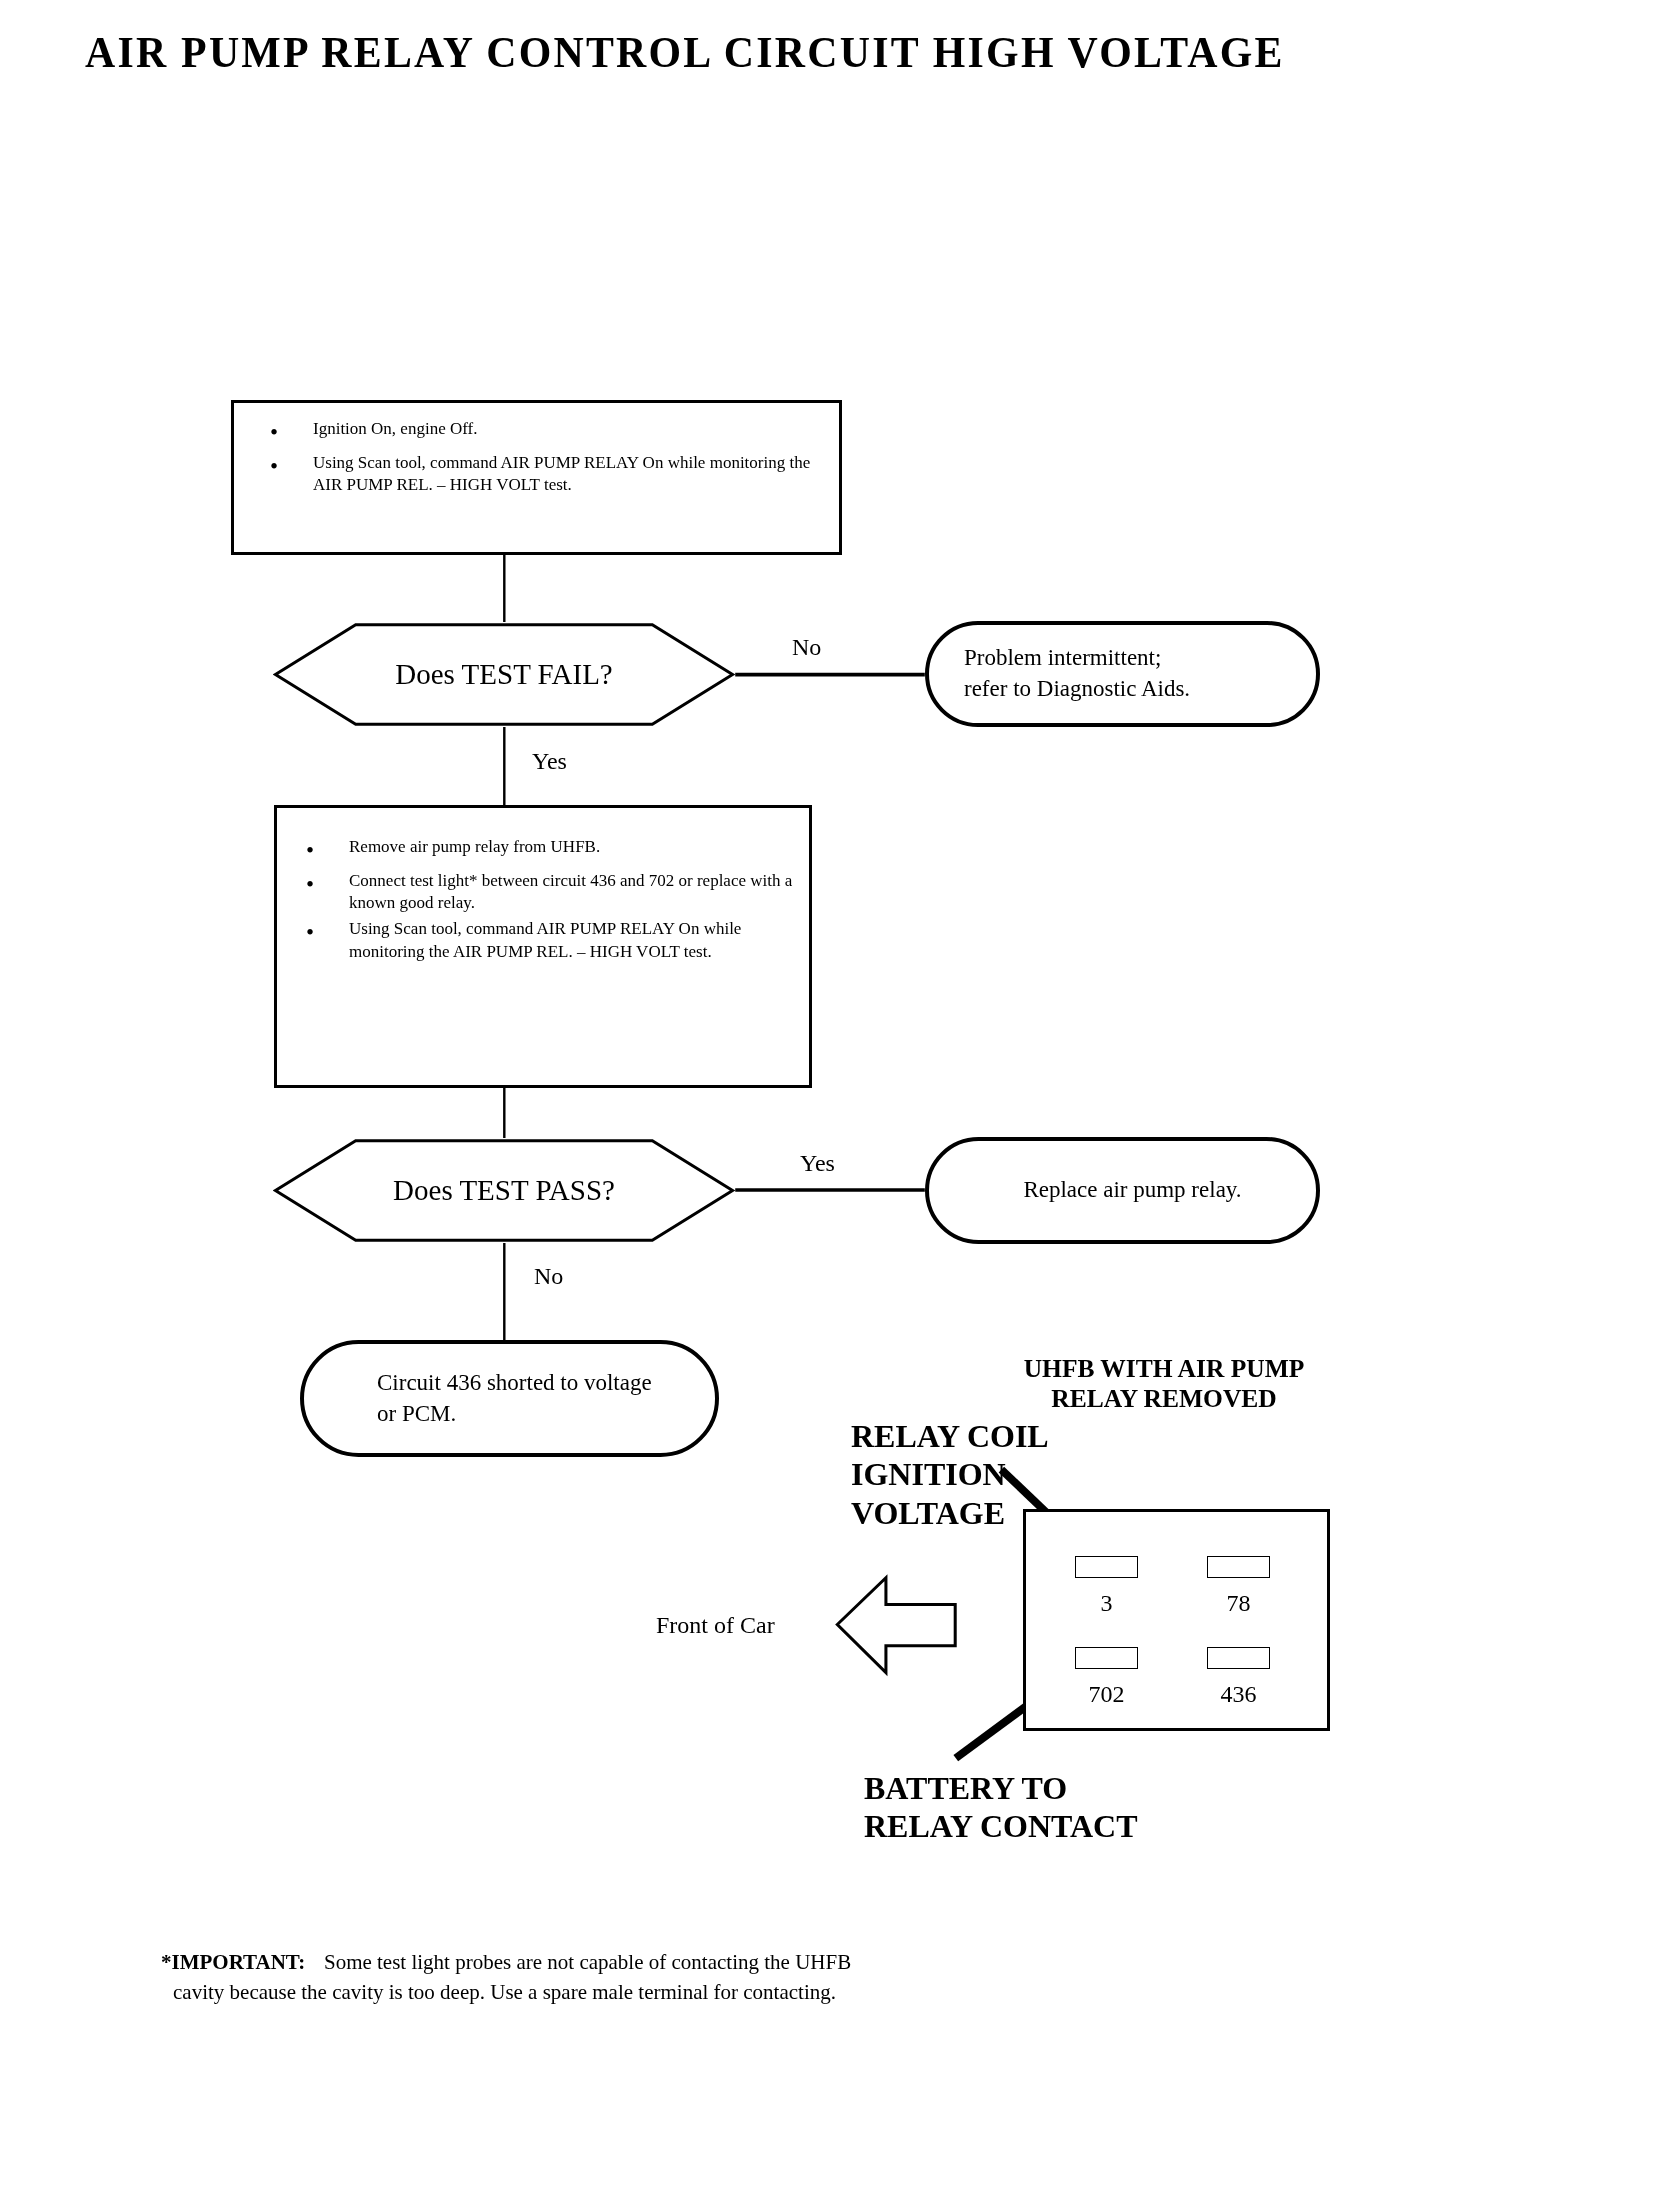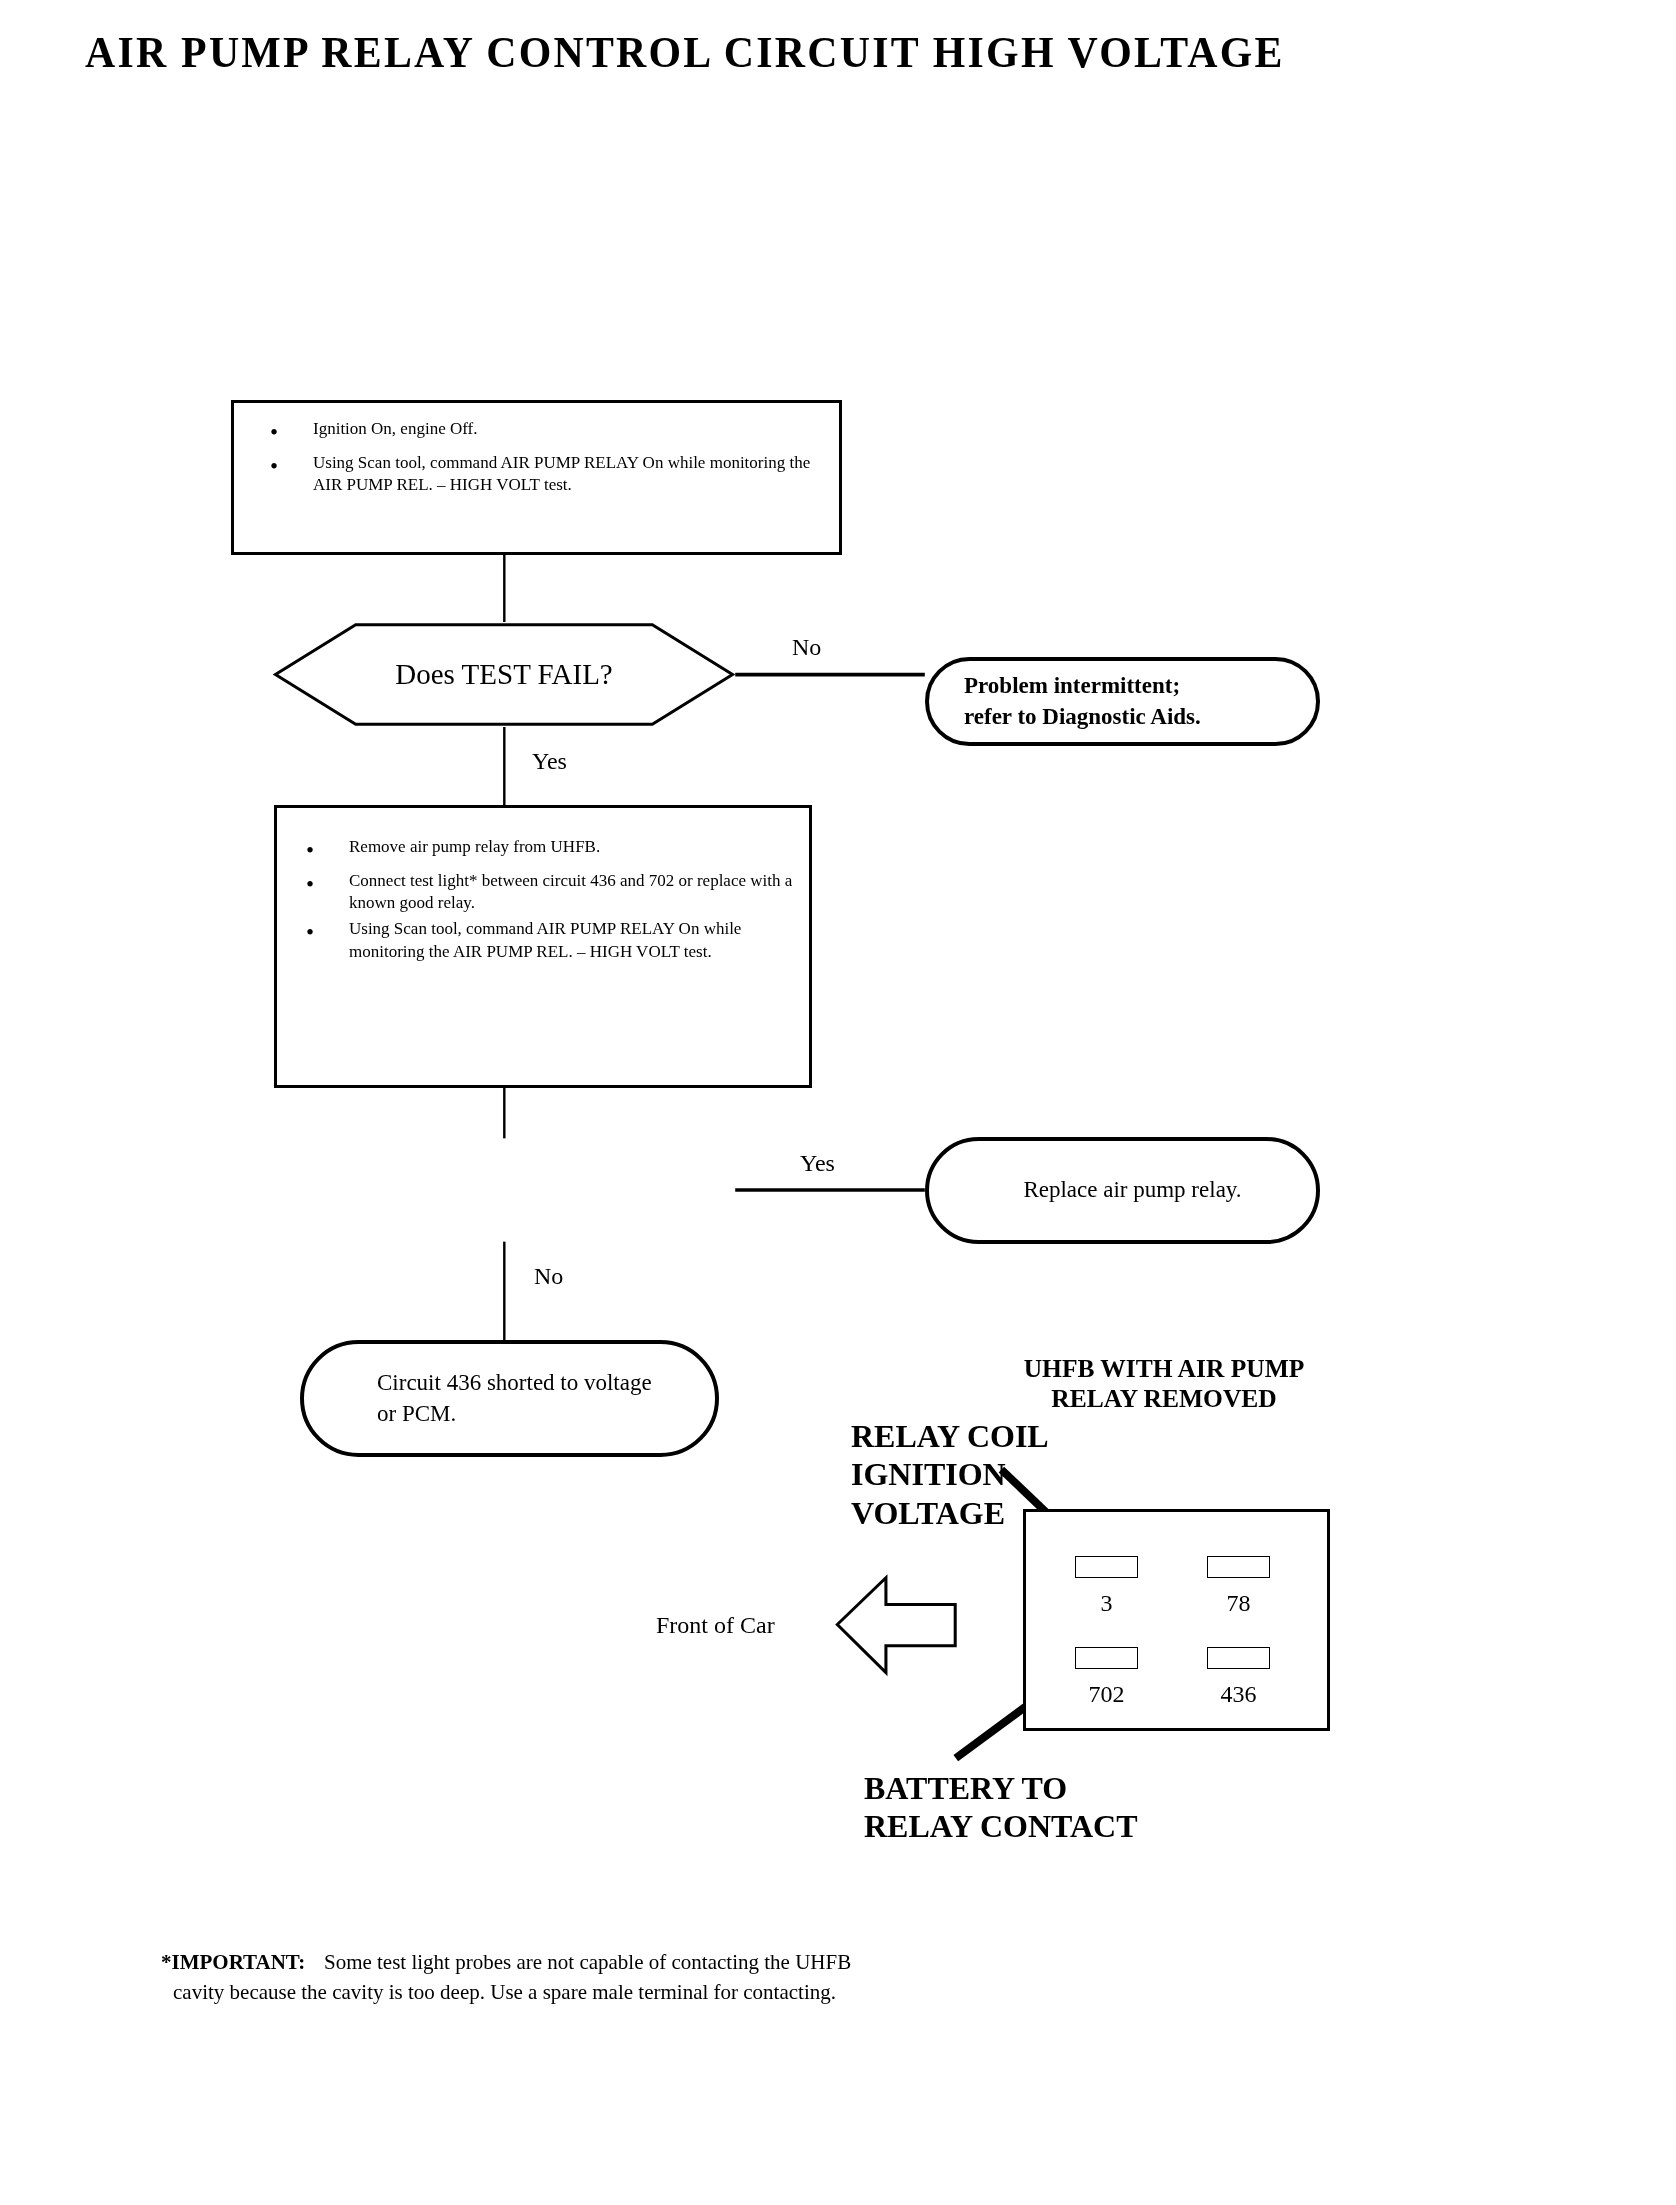--- a/index.html
+++ b/index.html
@@ -236,21 +236,21 @@
   <div class="hexagon" style="left:267px; top:622px; width:462px; height:105px;">
     <svg width="462" height="105" viewBox="0 0 760 172">
       <polygon points="136,4 624,4 756,86 624,168 136,168 4,86" fill="#ffffff" stroke="#000000" stroke-width="5"></polygon>
     </svg>
     <div class="hex-label">Does TEST FAIL?</div>
   </div>
 
   <div class="edge-label" style="left:786px; top:635px;">No</div>
   <div class="edge-label" style="left:526px; top:749px;">Yes</div>
 
-  <div class="terminator" style="left:919px; top:657px; width:395px; height:89px;font-weight:bold;">
+  <div class="terminator" style="left:919px; top:621px; width:395px; height:106px;">
     <div class="term-text" style="white-space:pre-line;">Problem intermittent;
 refer to Diagnostic Aids.</div>
   </div>
 
   <div class="proc-box" style="left:268px; top:805px; width:538px; height:283px;">
     <div class="bullet-list" style="top:28px; left:29px; right:13.4px;">
       <div class="bullet-row">
         <span class="bullet-dot">•</span>
         <span class="bullet-text">Remove air pump relay from UHFB.</span>
       </div>
@@ -258,20 +258,26 @@
         <span class="bullet-dot">•</span>
         <span class="bullet-text">Connect test light* between circuit 436 and 702 or replace with a known good relay.</span>
       </div>
       <div class="bullet-row">
         <span class="bullet-dot">•</span>
         <span class="bullet-text">Using Scan tool, command AIR PUMP RELAY On while monitoring the AIR PUMP REL. – HIGH VOLT test.</span>
       </div>
     </div>
   </div>
 
+  <div class="hexagon" style="left:267px; top:1138px; width:462px; height:105px;">
+    <svg width="462" height="105" viewBox="0 0 760 172">
+      <polygon points="136,4 624,4 756,86 624,168 136,168 4,86" fill="#ffffff" stroke="#000000" stroke-width="5"></polygon>
+    </svg>
+    <div class="hex-label">Does TEST PASS?</div>
+  </div>
 
   <div class="edge-label" style="left:794px; top:1151px;">Yes</div>
   <div class="edge-label" style="left:528px; top:1264px;">No</div>
 
   <div class="terminator centered" style="left:919px; top:1137px; width:395px; height:107px;">
     <div class="term-text" style="white-space:pre-line;padding-left:20px;">Replace air pump relay.</div>
   </div>
 
   <div class="terminator" style="left:294px; top:1340px; width:419px; height:117px;align-items:center;">
     <div class="term-text" style="white-space:pre-line; padding-left:73px;">Circuit 436 shorted to voltage

